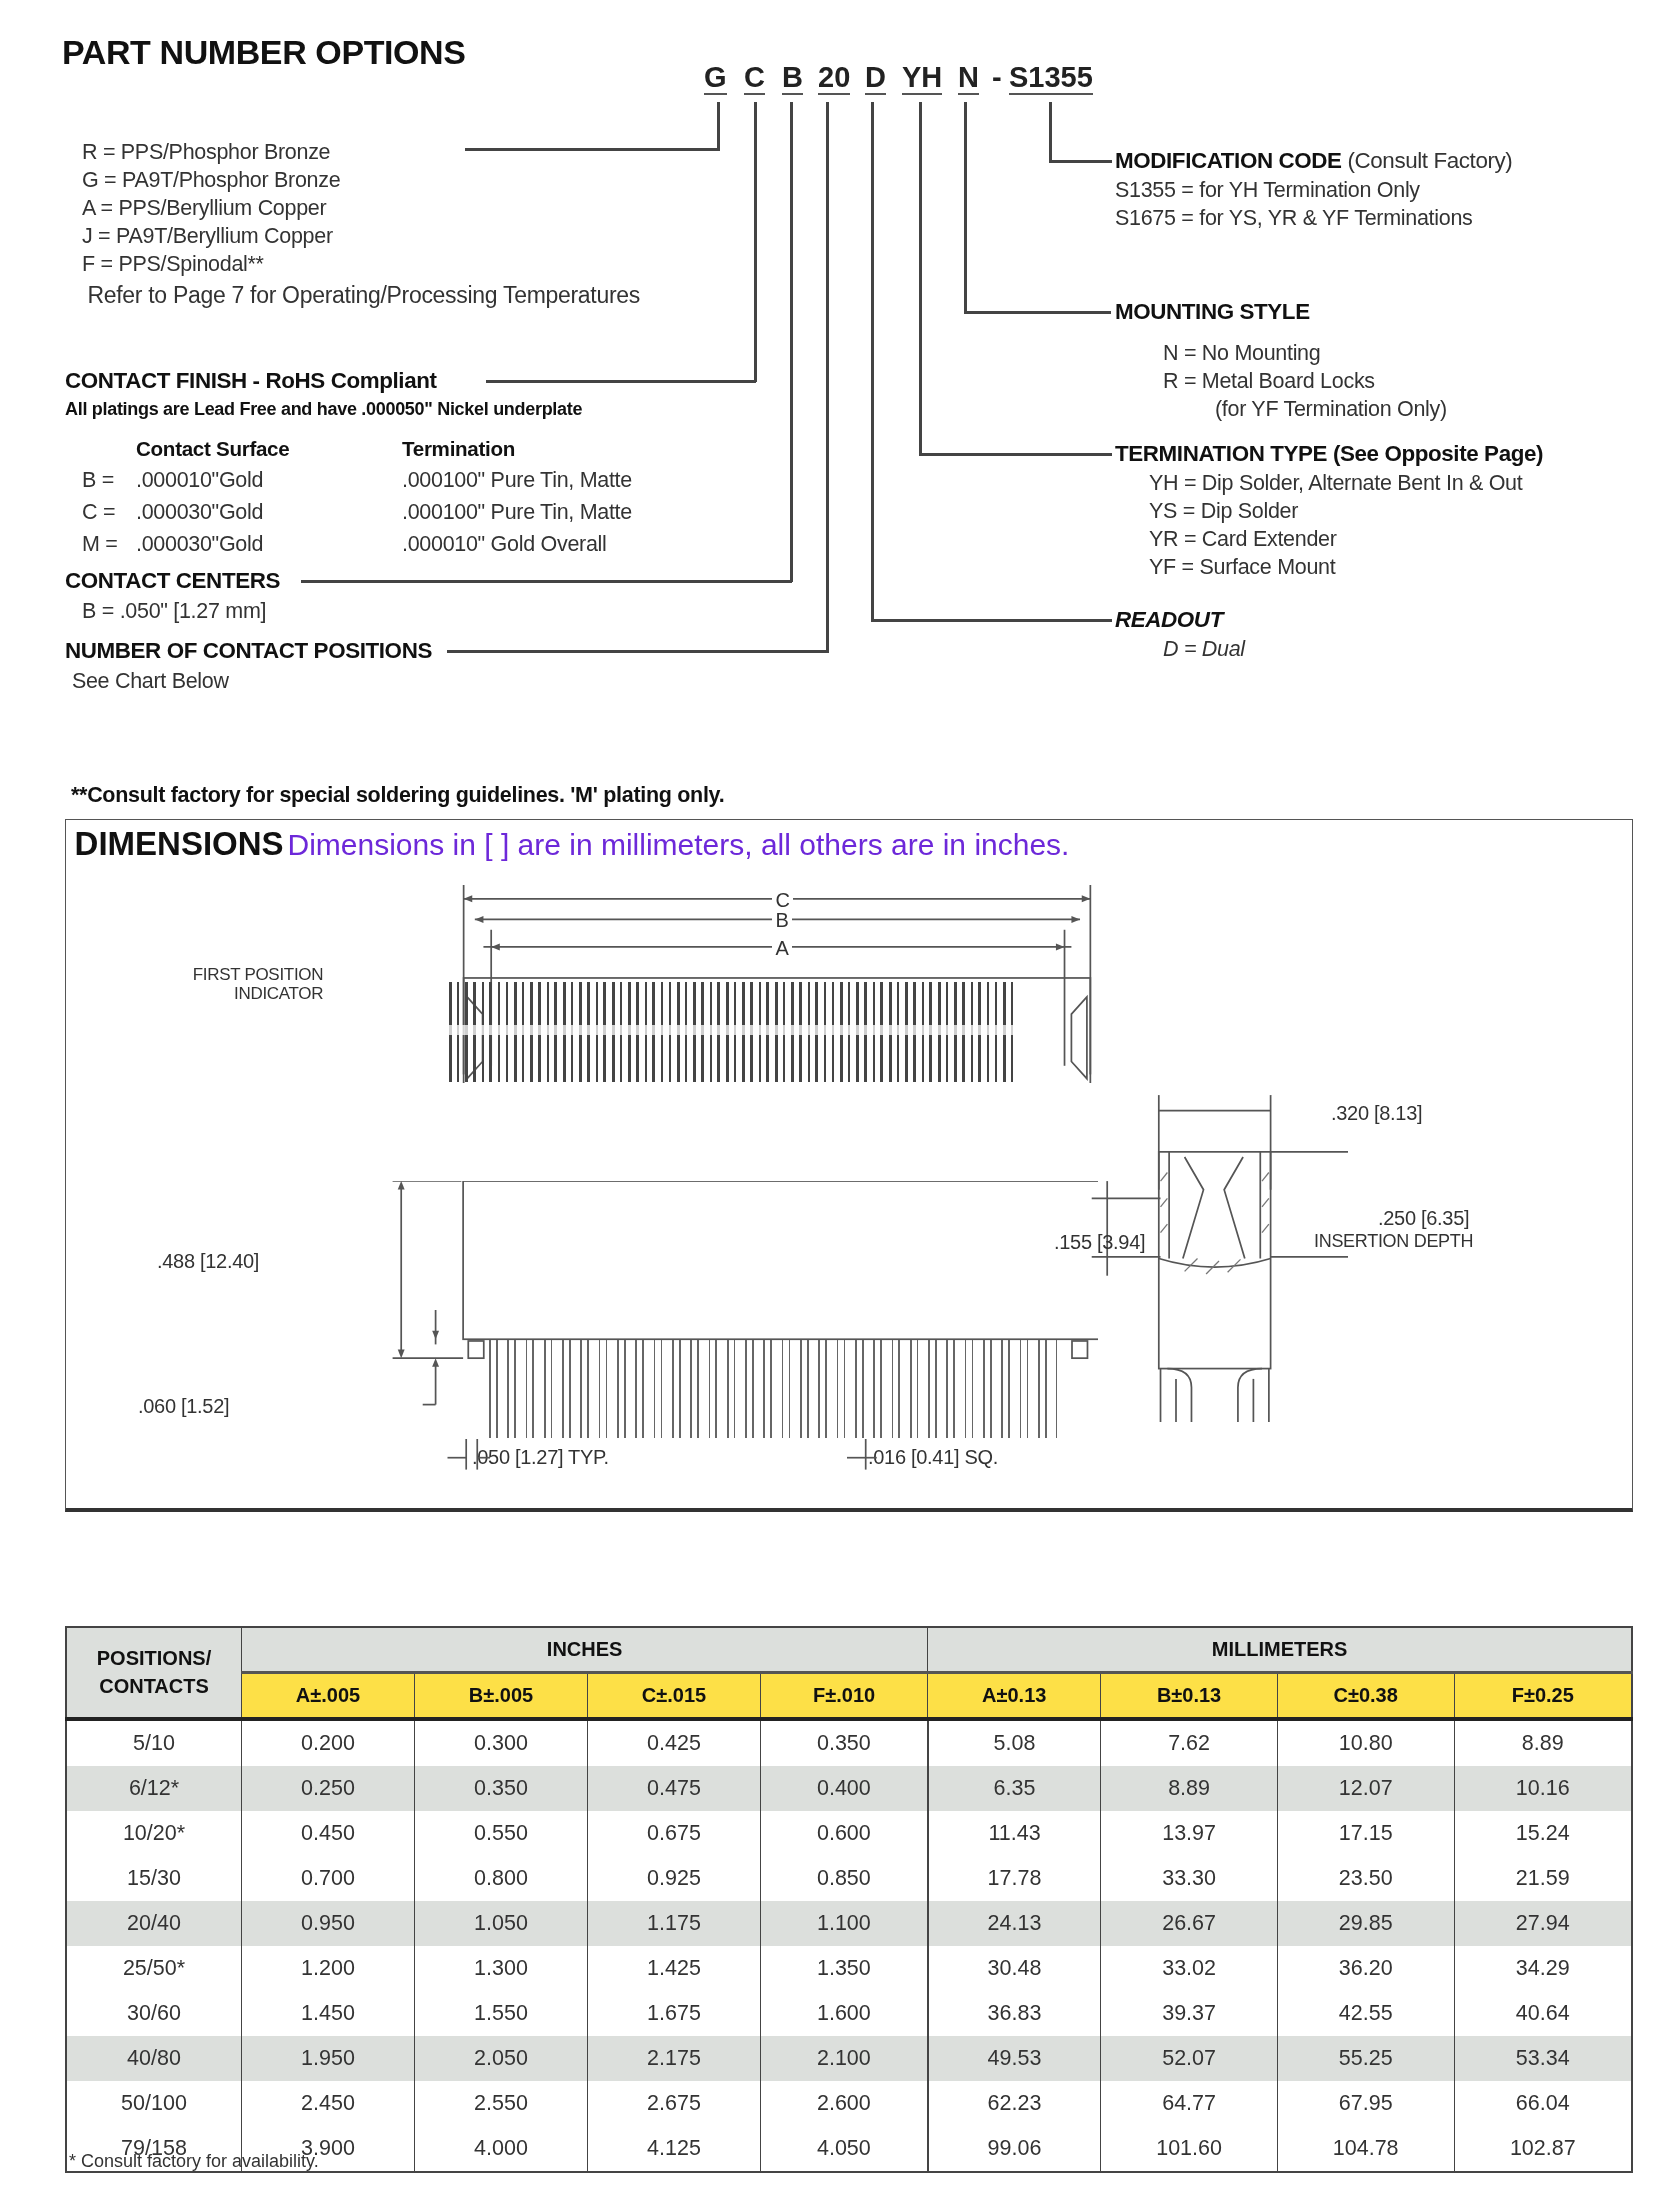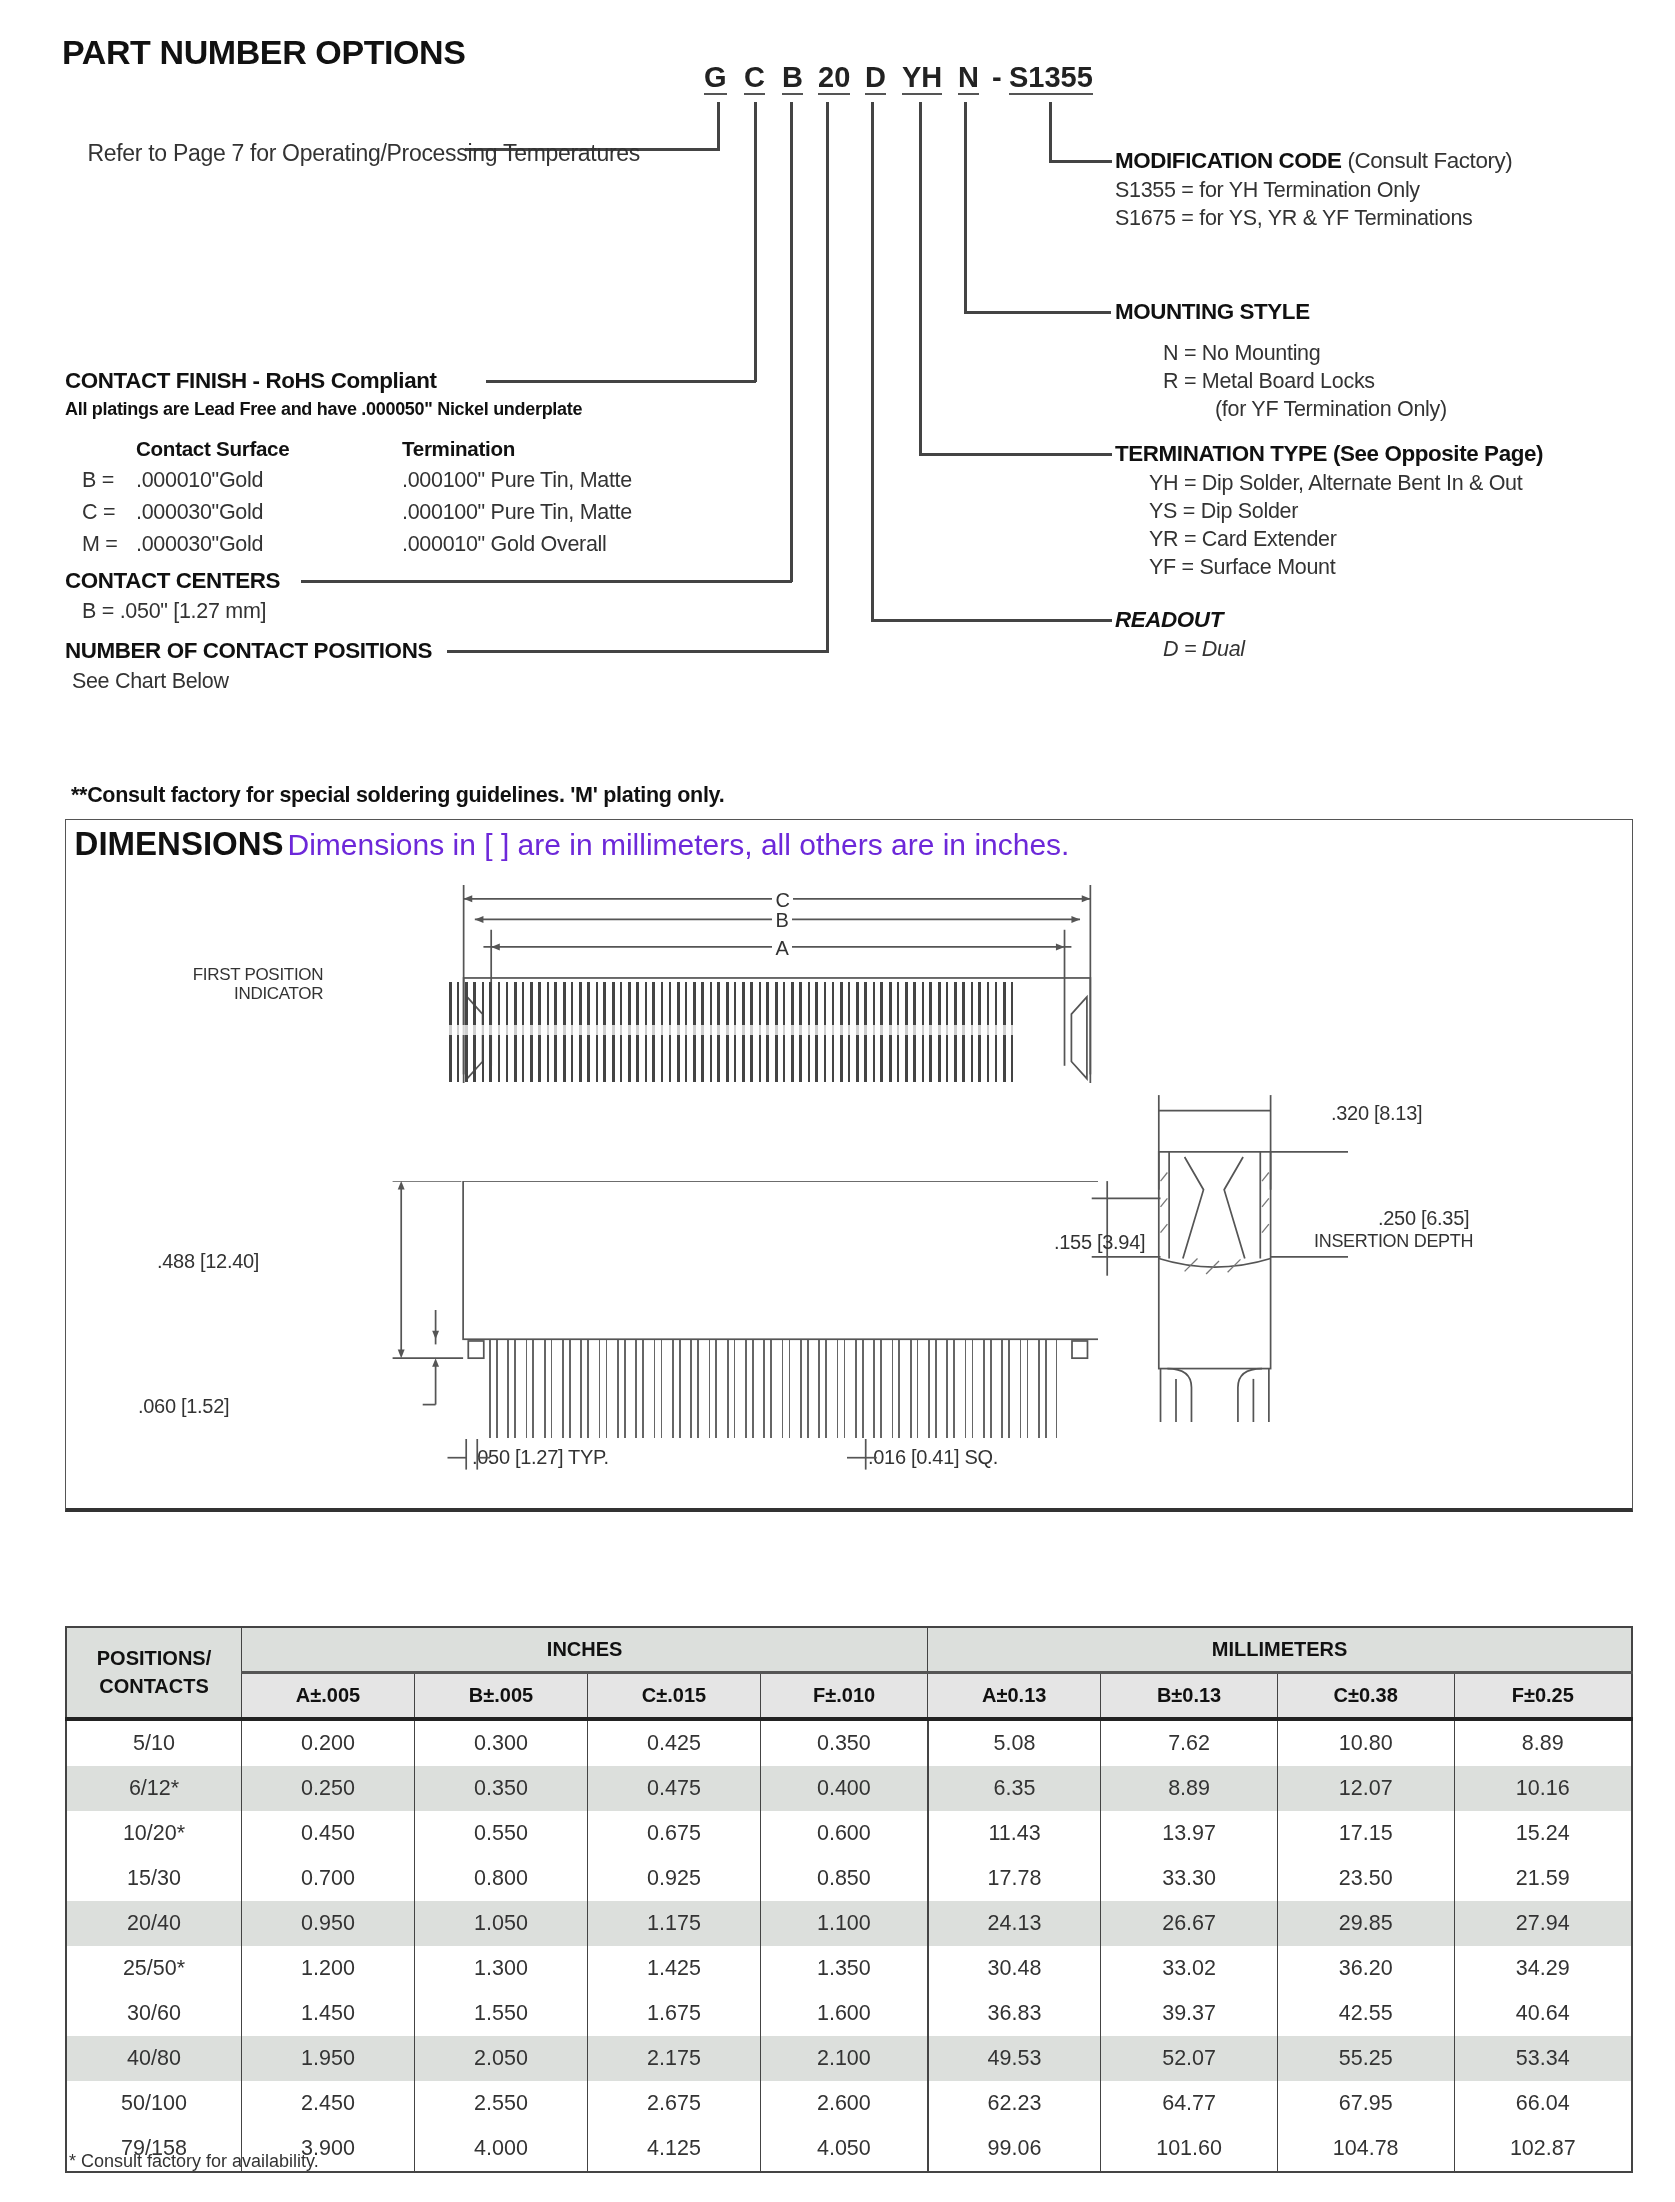--- a/index.html
+++ b/index.html
@@ -15,21 +15,21 @@
   .pn span { position:absolute; top:0; border-bottom:2.6px solid #555; line-height:31px; }
   .leader { position:absolute; background:#444; }
   .dimbox { position:absolute; left:65px; top:819px; width:1568px; height:693px;
             border:1.7px solid #555; border-bottom:4.3px solid #333; box-sizing:border-box; }
   .dimtitle { font-size:33px; font-weight:bold; color:#111; }
   .dimnote { font-size:30px; color:#6d28d9; font-weight:normal; }
   .dimlabel { font-size:20px; color:#333; white-space:nowrap; letter-spacing:-0.3px; }
   table.spec { position:absolute; left:65px; top:1626px; width:1568px; border-collapse:collapse;
                font-size:21.5px; color:#333; }
   table.spec th { background:#dcdfdc; font-weight:bold; color:#111; font-size:20px; height:41px; }
-  table.spec th.sub2 { background:#e5e5e5; }
+  table.spec th.sub2 { background:#fde047; }
   table.spec td { text-align:center; height:43px; border-left:1.7px solid #444; border-right:1.7px solid #444; }
   table.spec tr.shade td { background:#dcdfdc; }
   table.spec { border:2.6px solid #444; }
   table.spec th { border-left:1.7px solid #444; border-right:1.7px solid #444; }
   table.spec thead tr.group th { border-bottom:3.4px solid #555; }
   table.spec thead tr.cols th { border-bottom:4.3px solid #222; }
   .footnote { font-size:18px; color:#333; }
 </style>
 </head>
 <body>
@@ -69,20 +69,27 @@
   <div class="leader" style="left:919px;top:453px;width:193px;height:2.6px"></div>
 
   <div class="leader" style="left:964px;top:102px;width:2.6px;height:211px"></div>
   <div class="leader" style="left:964px;top:311px;width:147px;height:2.6px"></div>
 
   <div class="leader" style="left:1049px;top:102px;width:2.6px;height:60px"></div>
   <div class="leader" style="left:1049px;top:160px;width:63px;height:2.6px"></div>
 </div>
 
 <div class="abs" style="left:65px;top:136px;">
+  <div style="padding-left:17px;margin-top:1.7px">
+    <div class="line">R = PPS/Phosphor Bronze</div>
+    <div class="line">G = PA9T/Phosphor Bronze</div>
+    <div class="line">A = PPS/Beryllium Copper</div>
+    <div class="line">J = PA9T/Beryllium Copper</div>
+    <div class="line">F = PPS/Spinodal**</div>
+  </div>
   <div class="line" style="padding-left:22.4px;margin-top:3px;font-size:23px">Refer to Page 7 for Operating/Processing Temperatures</div>
 </div>
 
 <div class="abs" style="left:65px;top:368px;">
   <div class="hdr">CONTACT FINISH - RoHS Compliant</div>
   <div class="sub" style="margin-top:5.2px">All platings are Lead Free and have .000050" Nickel underplate</div>
   <div style="position:relative;height:34px;margin-top:12px">
     <div class="sub abs" style="left:71px;top:5.2px;font-size:20.6px">Contact Surface</div>
     <div class="sub abs" style="left:337px;top:5.2px;font-size:20.6px">Termination</div>
   </div>

